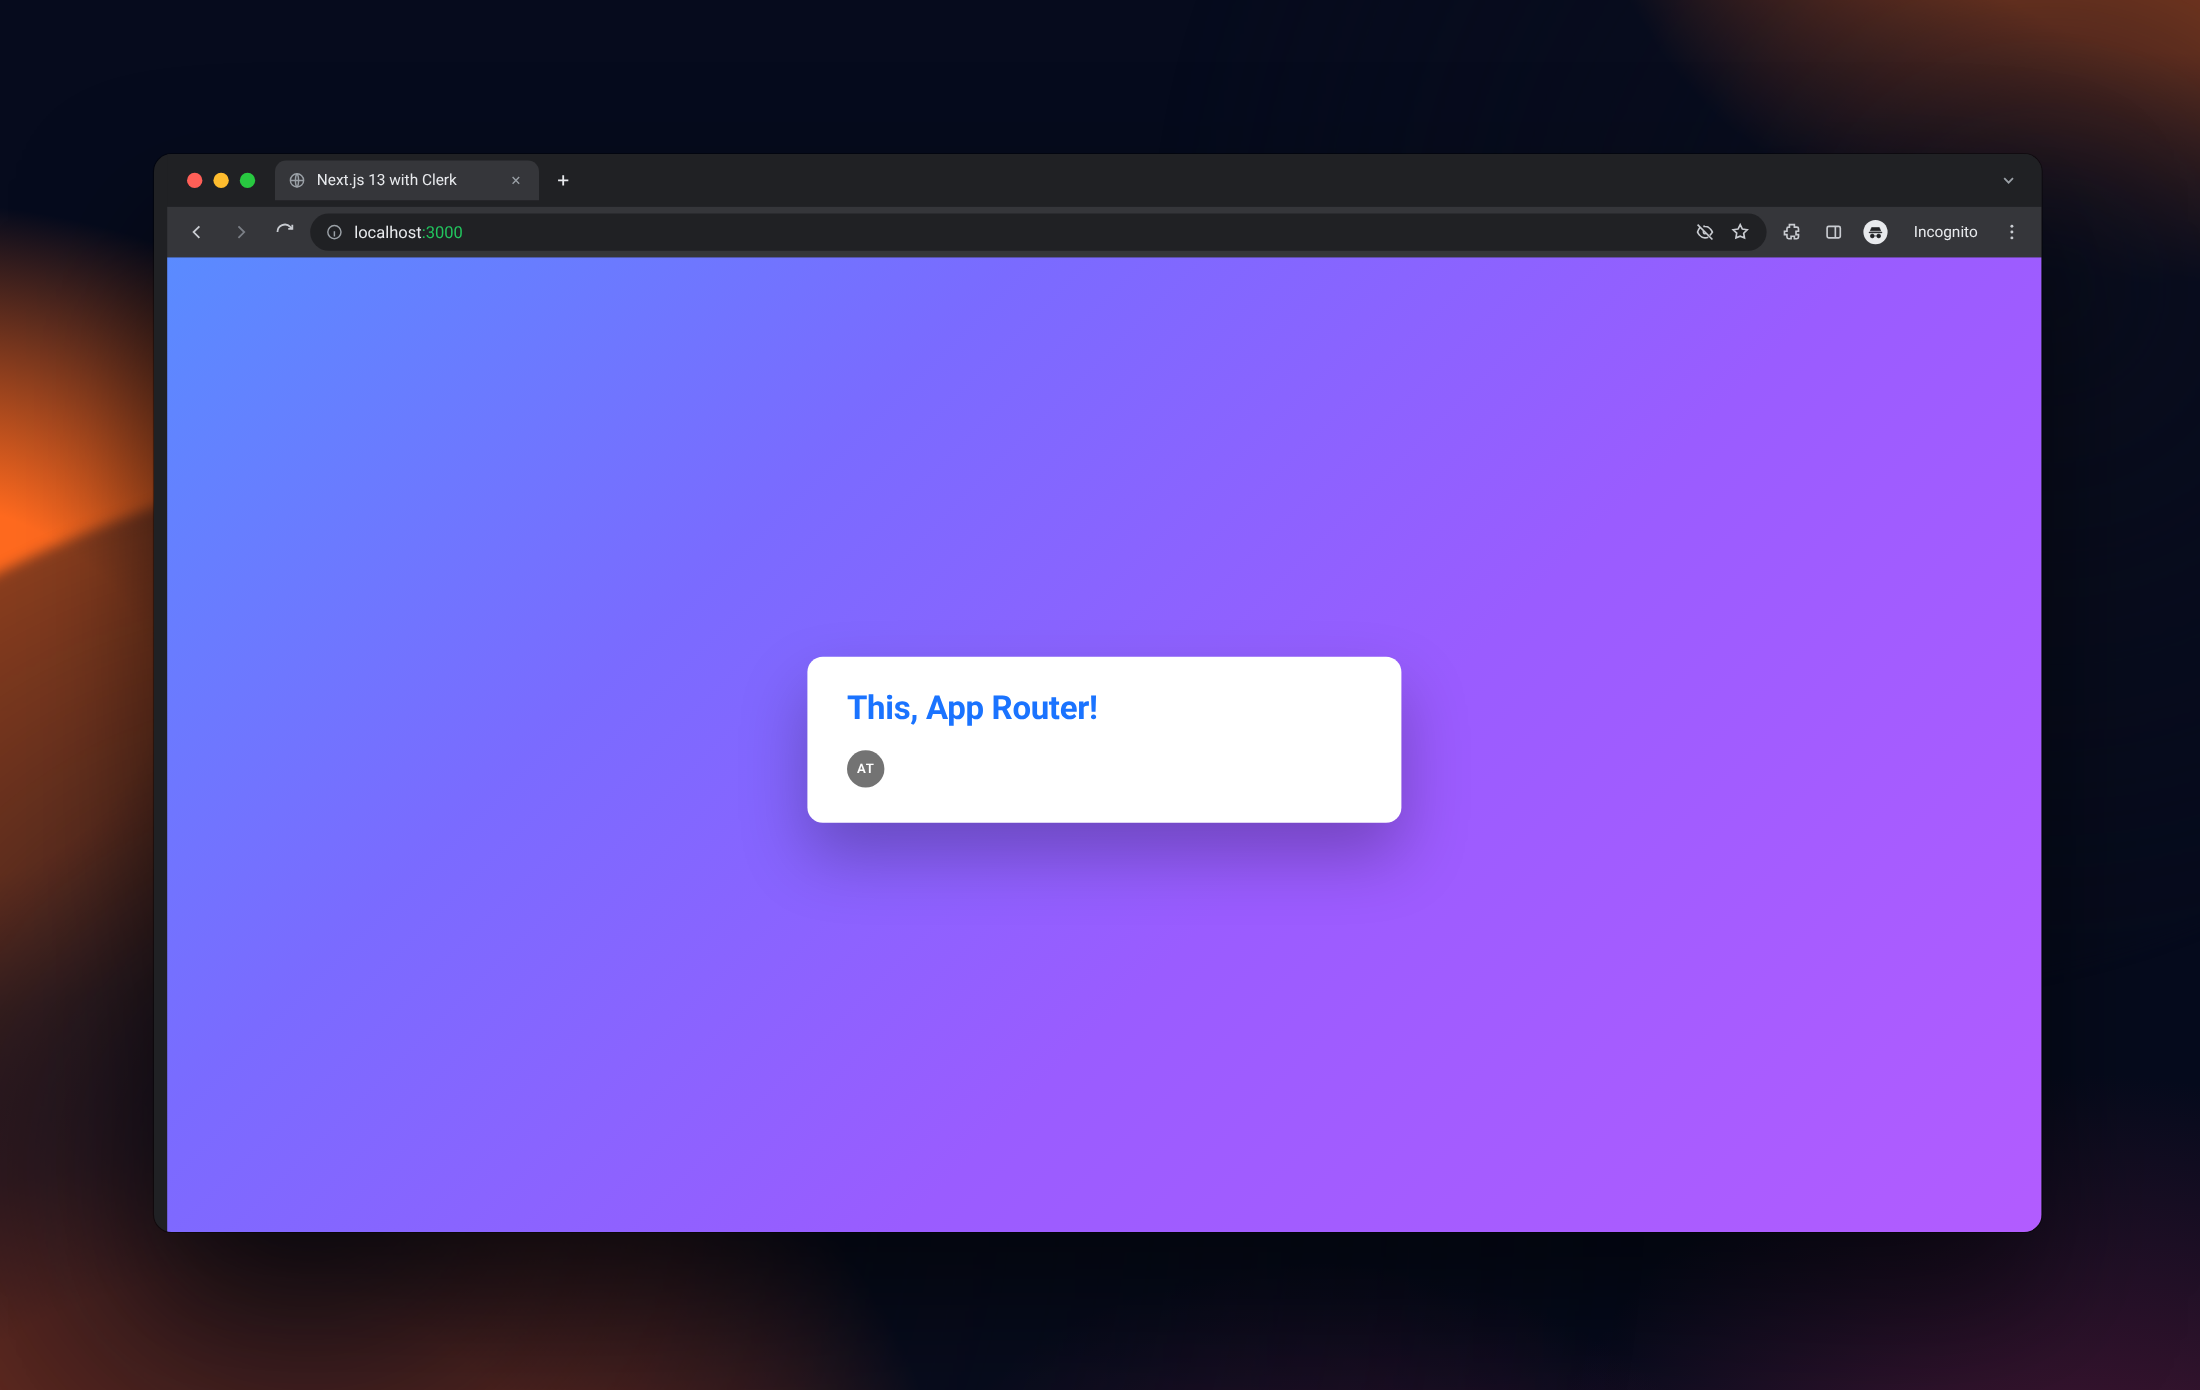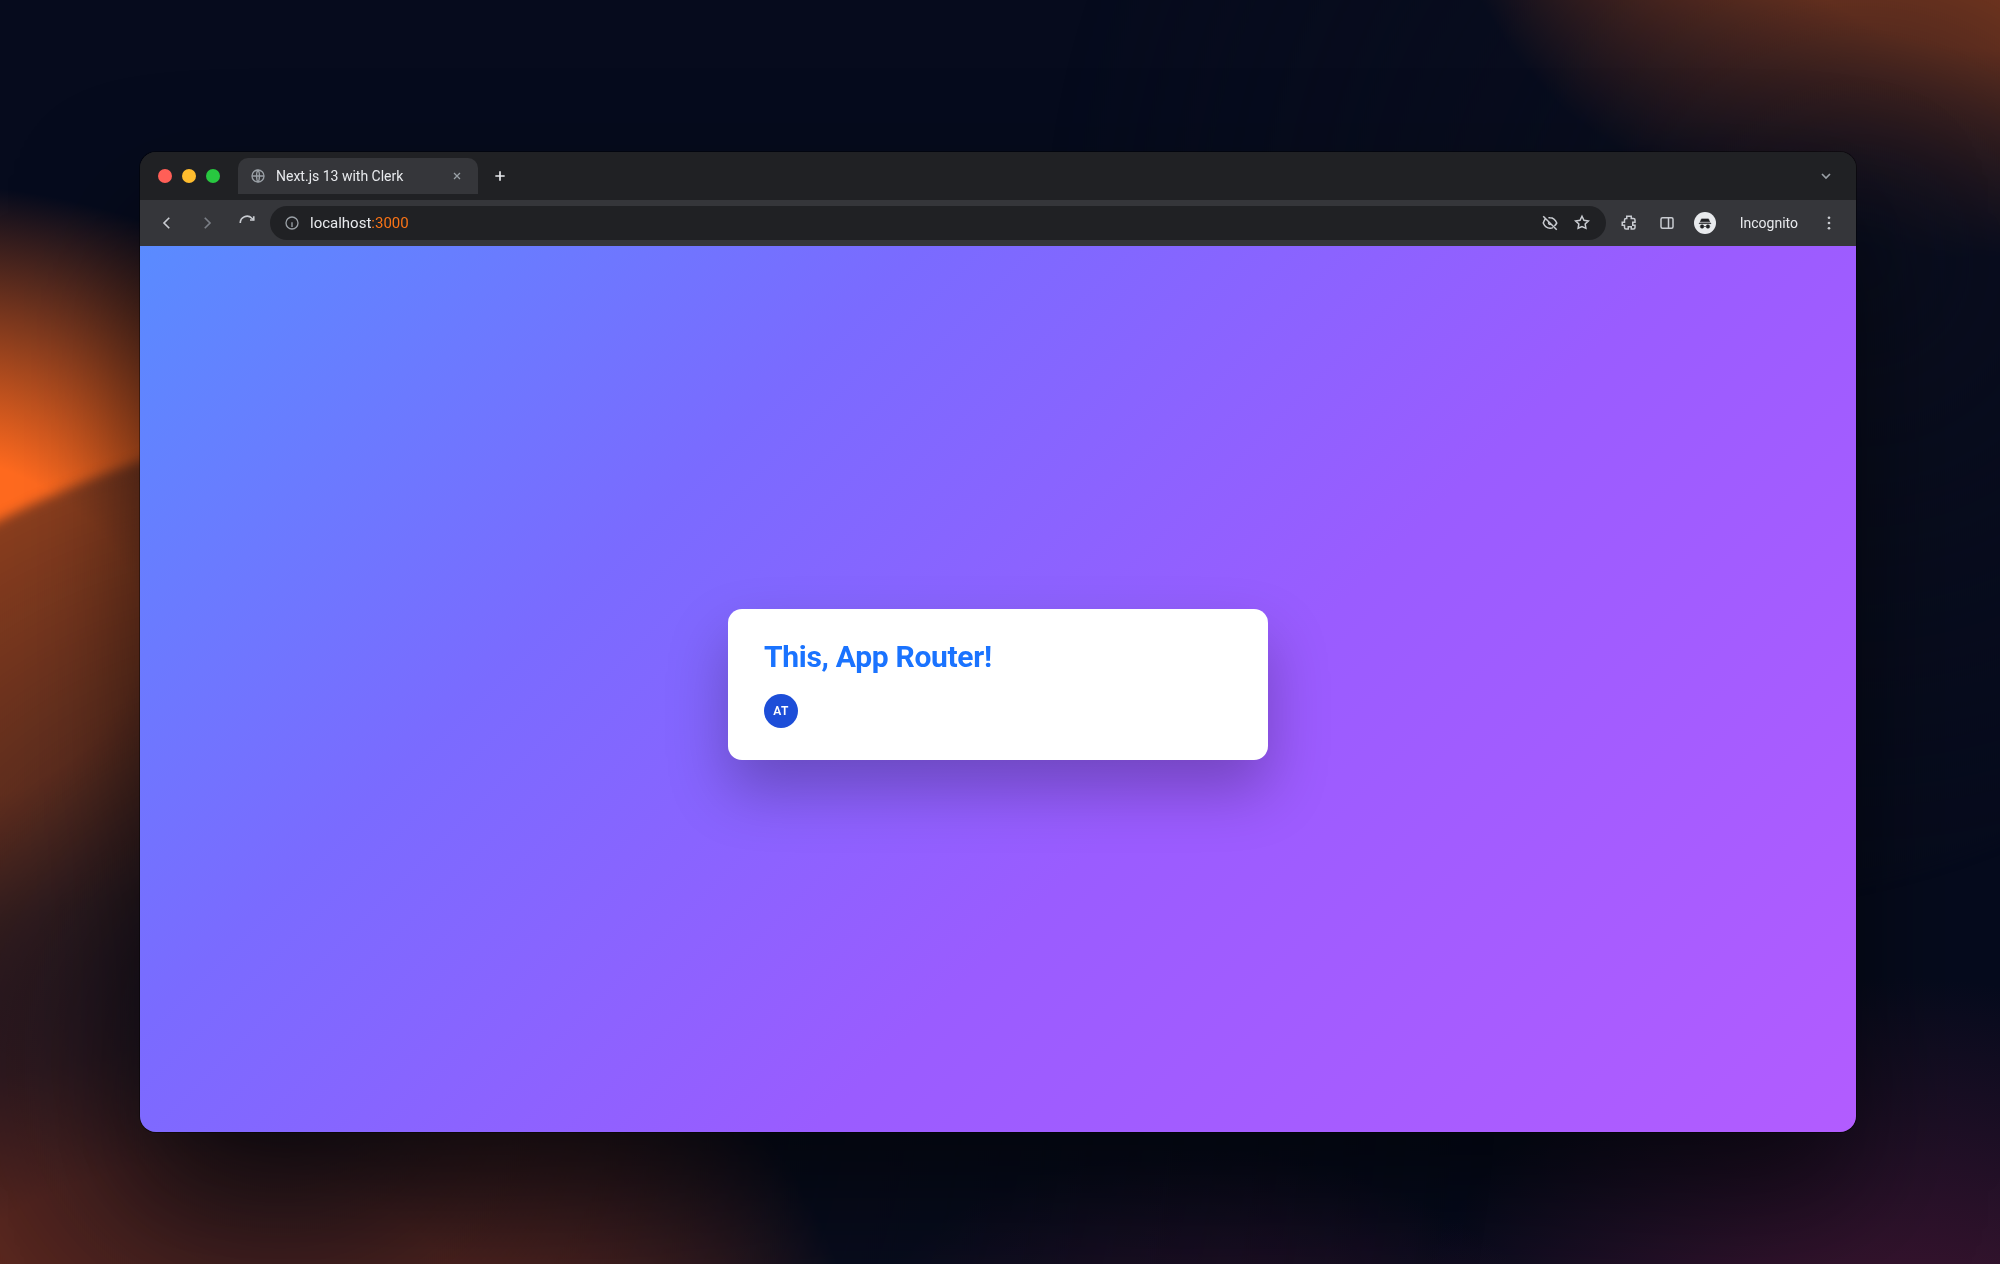--- a/index.html
+++ b/index.html
@@ -41,29 +41,30 @@
   .wallpaper::after {
     width: 1600px; height: 1600px;
     right: -500px; top: -700px;
     background: radial-gradient(circle at 60% 60%, rgba(10,14,30,0.95), rgba(10,14,30,0) 60%);
   }
 
   
   .browser {
     position: absolute;
     left: 140px;
-    top: 152px;
+    top: 140px;
     width: 1716px;
     height: 980px;
     border-radius: 16px;
     overflow: hidden;
     box-shadow: 0 60px 120px rgba(0,0,0,0.55), 0 0 0 1px rgba(0,0,0,0.4);
     background: #202124;
     display: flex;
     flex-direction: column;
+    padding-left: 12px;
   }
 
   
   .tabstrip {
     height: 48px;
     background: #202124;
     display: flex;
     align-items: center;
     padding: 0 10px;
     gap: 8px;
@@ -133,21 +134,21 @@
     background:#202124;
     border-radius:20px;
     display:flex; align-items:center;
     padding: 0 10px 0 14px;
     gap:10px;
     color:#e8eaed;
     font-size:15px;
   }
   .omnibox .site-info { color:#9aa0a6; display:flex; align-items:center; }
   .omnibox .url { flex:1; white-space:nowrap; overflow:hidden; }
-  .omnibox .url .dim { color:#f97316; }
+  .omnibox .url .dim { color:#22c55e; }
   .omnibox .trail { display:flex; align-items:center; gap:4px; color:#9aa0a6; }
 
   .toolbar-right { display:flex; align-items:center; gap:4px; }
   .incognito-badge {
     display:flex; align-items:center; gap:24px;
     height:34px; padding:0 10px 0 6px;
     border-radius:20px;
     color:#e8eaed; font-size:14px;
   }
   .incognito-avatar {
@@ -181,21 +182,21 @@
     margin-bottom: 20px;
   }
   .card p {
     color:#3d4046;
     font-size:17px;
     line-height:1.4;
     margin-bottom: 10px;
   }
   .avatar {
     width:34px;height:34px;border-radius:50%;
-    background:#1d4ed8;
+    background:#737373;
     color:#fff;
     font-size:12px;
     font-weight:600;
     display:flex;align-items:center;justify-content:center;
     letter-spacing:0.5px;
     cursor:pointer;
   }
 </style>
 </head>
 <body>

